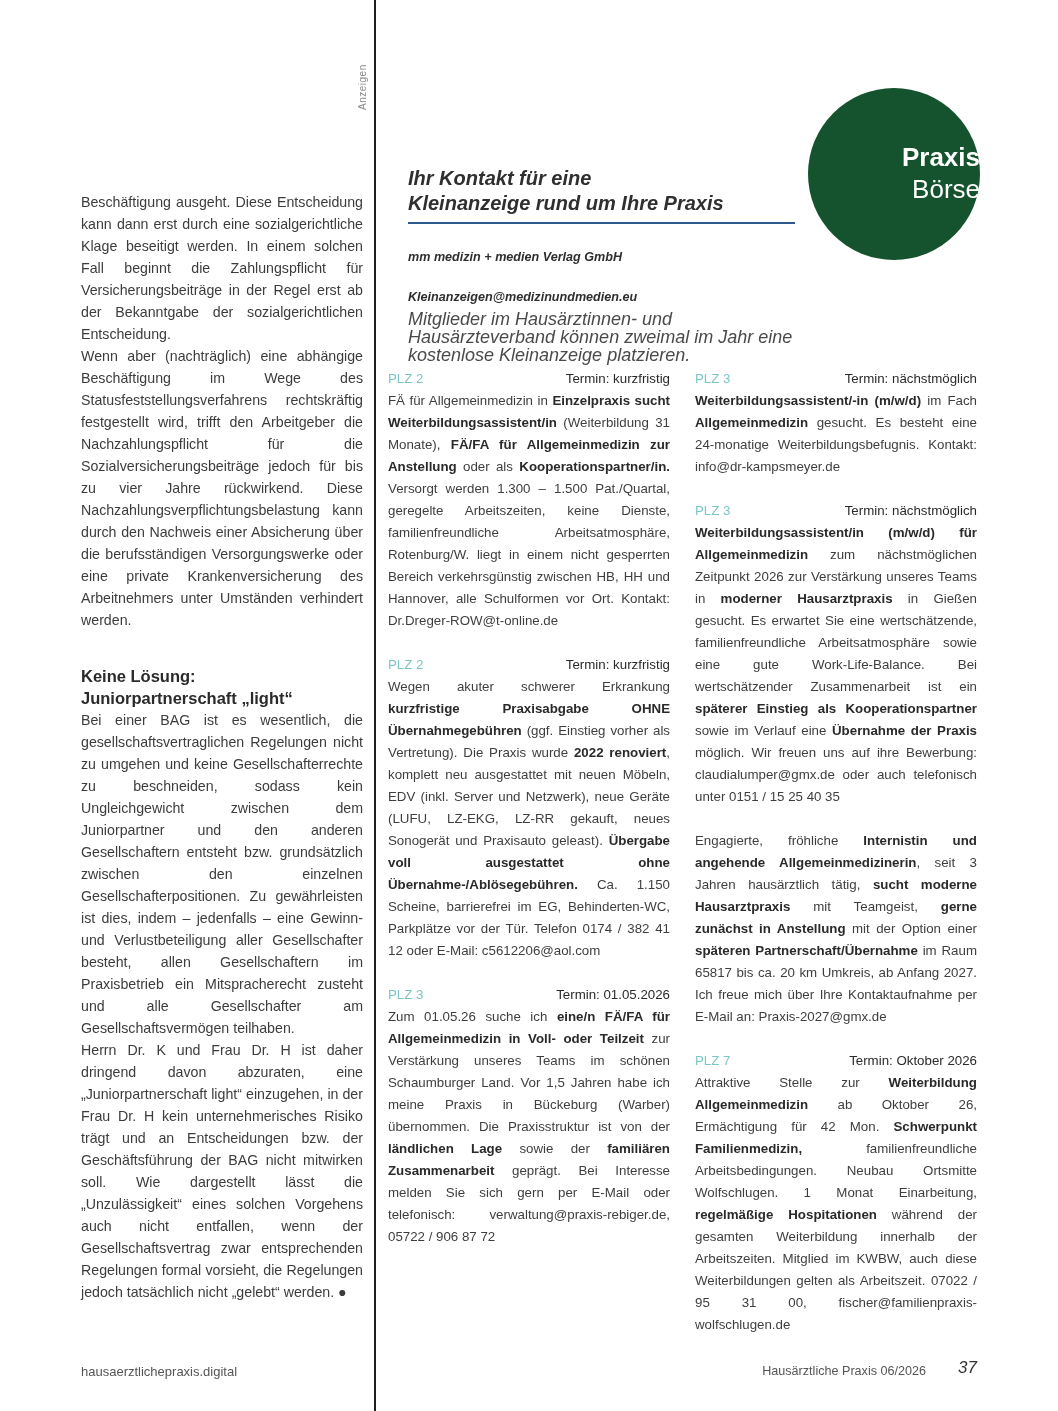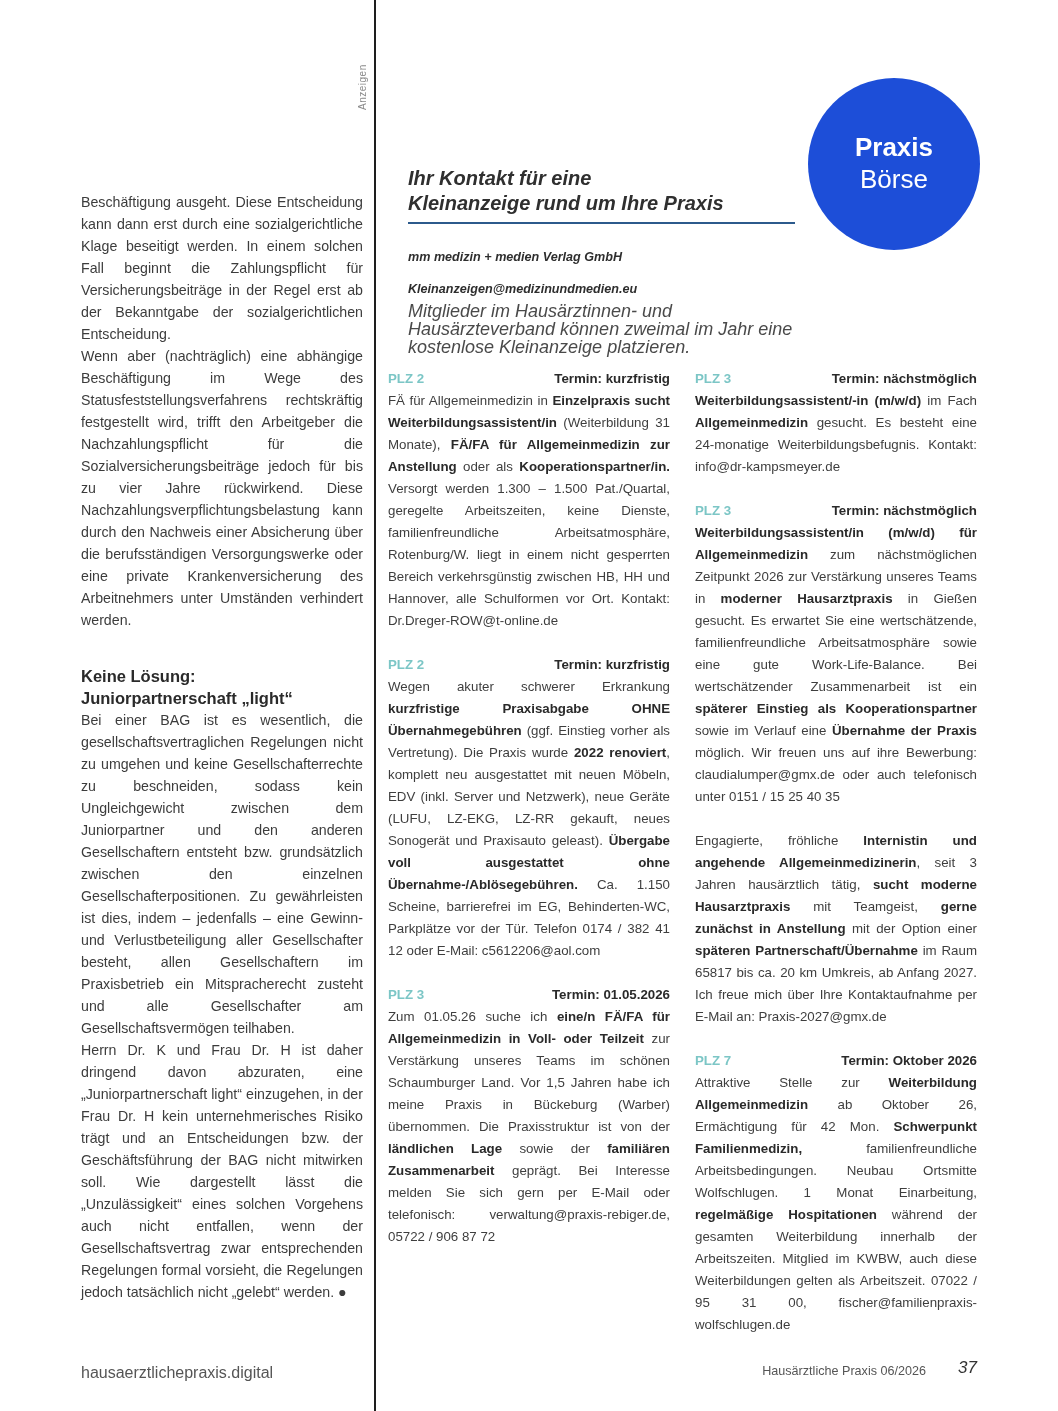--- a/index.html
+++ b/index.html
@@ -30,43 +30,43 @@
     .contact h2 {
       margin: 0; font-size: 20px; line-height: 25px; font-weight: bold; color: #2f2f2f;
     }
     .contact .rule {
       height: 2px; background: #2c5a8c; margin-top: 6px; width: 387px;
     }
     .contact .company, .contact .email {
       font-size: 12.6px; font-weight: bold; color: #2e2e2e; line-height: 20px;
     }
     .contact .company { margin-top: 23px; }
-    .contact .email { margin-top: 12px; }
+    .contact .email { margin-top: 20px; }
     .contact .note {
       font-size: 18px; line-height: 18px; color: #4a4a4a; margin-top: 3px;
     }
     .badge {
-      position: absolute; left: 808px; top: 78px; width: 172px; height: 172px;
-      border-radius: 50%; background: #1d4ed8; color: #ffffff; text-align: center;
+      position: absolute; left: 808px; top: 88px; width: 172px; height: 172px;
+      border-radius: 50%; background: #14532d; color: #ffffff; text-align: right;
     }
     .badge .b1 { position: absolute; top: 54px; left: 0; width: 100%; font-size: 26px; font-weight: bold; line-height: 30px; }
     .badge .b2 { position: absolute; top: 86px; left: 0; width: 100%; font-size: 26px; line-height: 30px; }
     .ads-col {
       position: absolute; width: 282px; font-size: 13.3px; line-height: 22px; color: #3e3e3e;
     }
     .ads-col.c1 { left: 388px; top: 368px; }
     .ads-col.c2 { left: 695px; top: 368px; }
     .ad { margin-bottom: 22px; }
-    .ad-head { display: flex; justify-content: space-between; font-weight: bold; }
+    .ad-head { display: flex; justify-content: space-between; font-weight: normal; }
     .plz { color: #7cc6c6; }
     .termin { color: #2a2a2a; }
     .ad-body { text-align: justify; }
     .ad-body b { color: #2a2a2a; }
     .footer-left {
-      position: absolute; left: 81px; top: 1364px; font-size: 16px; color: #555;
+      position: absolute; left: 81px; top: 1364px; font-size: 13px; color: #555;
     }
     .footer-right {
       position: absolute; right: 132px; top: 1364px; font-size: 12.6px; color: #555;
     }
     .page-num {
       position: absolute; left: 958px; top: 1358px; font-size: 17px; color: #333; font-style: italic;
     }
   </style>
 </head>
 <body>

